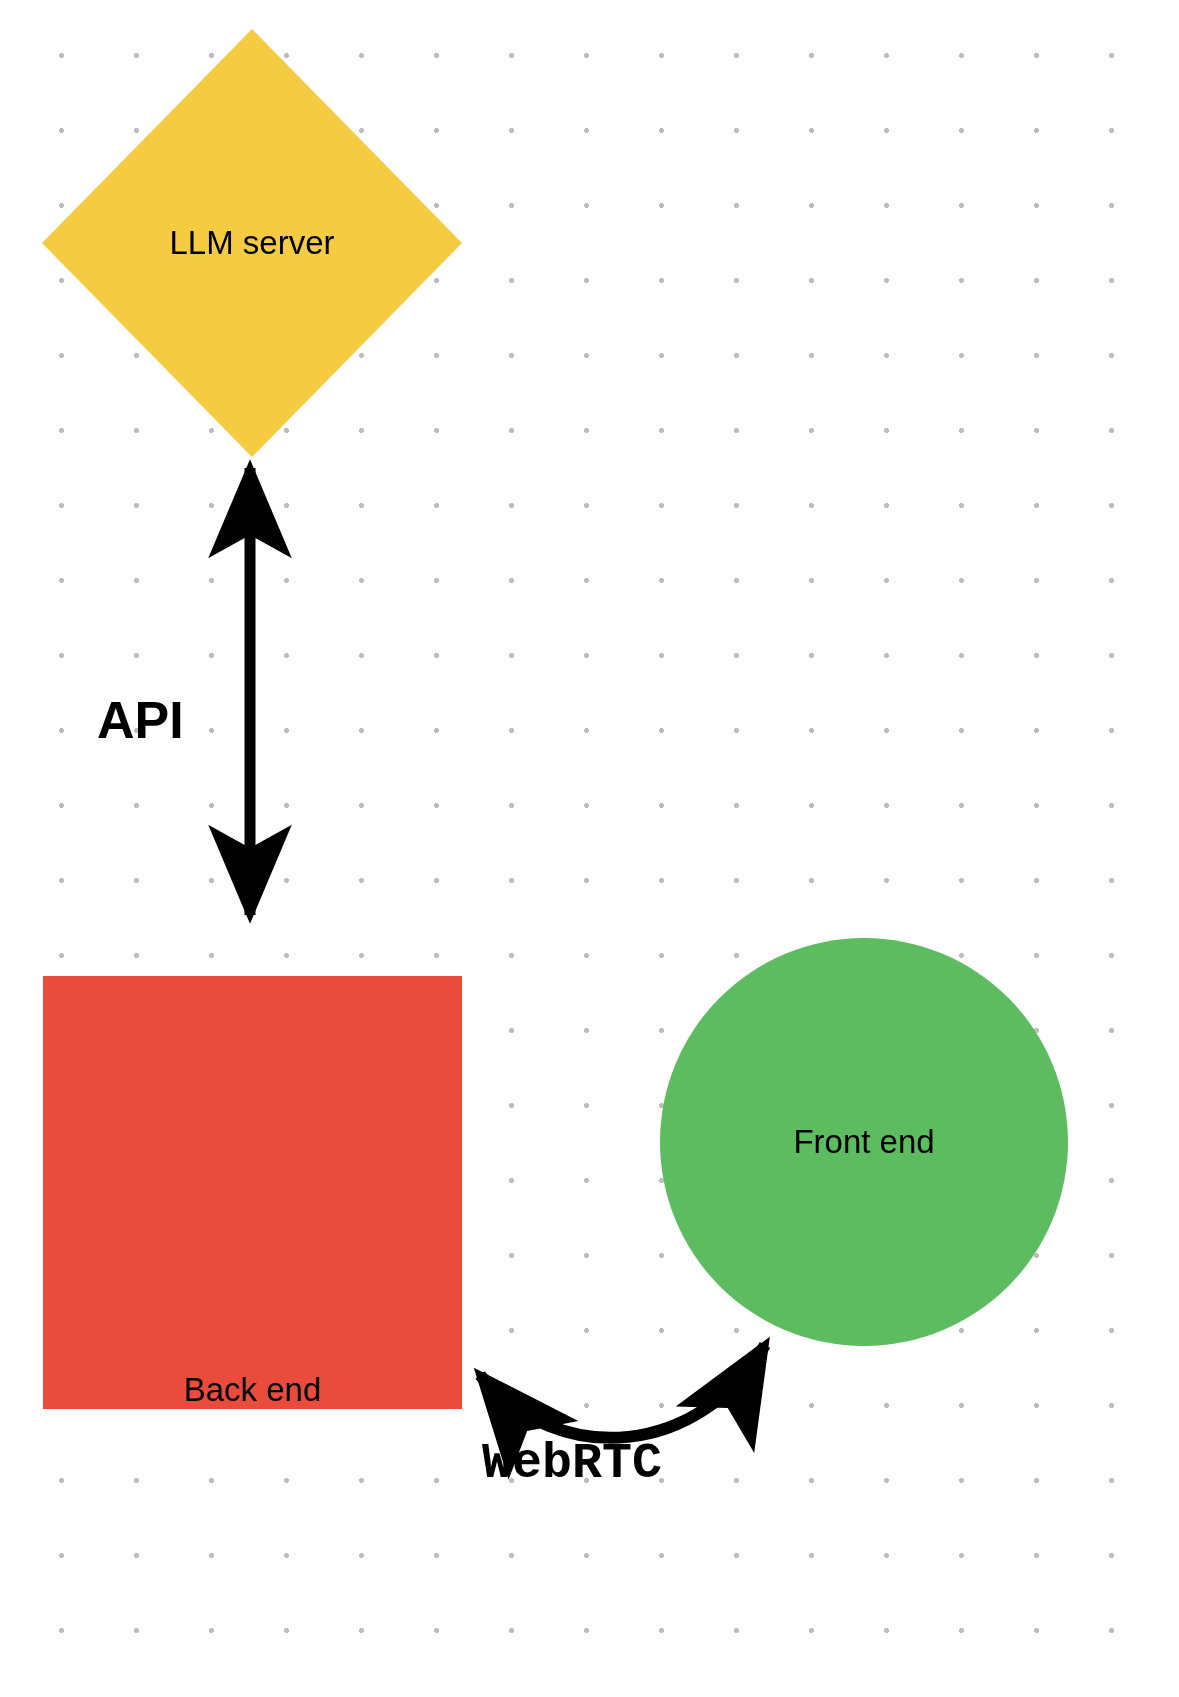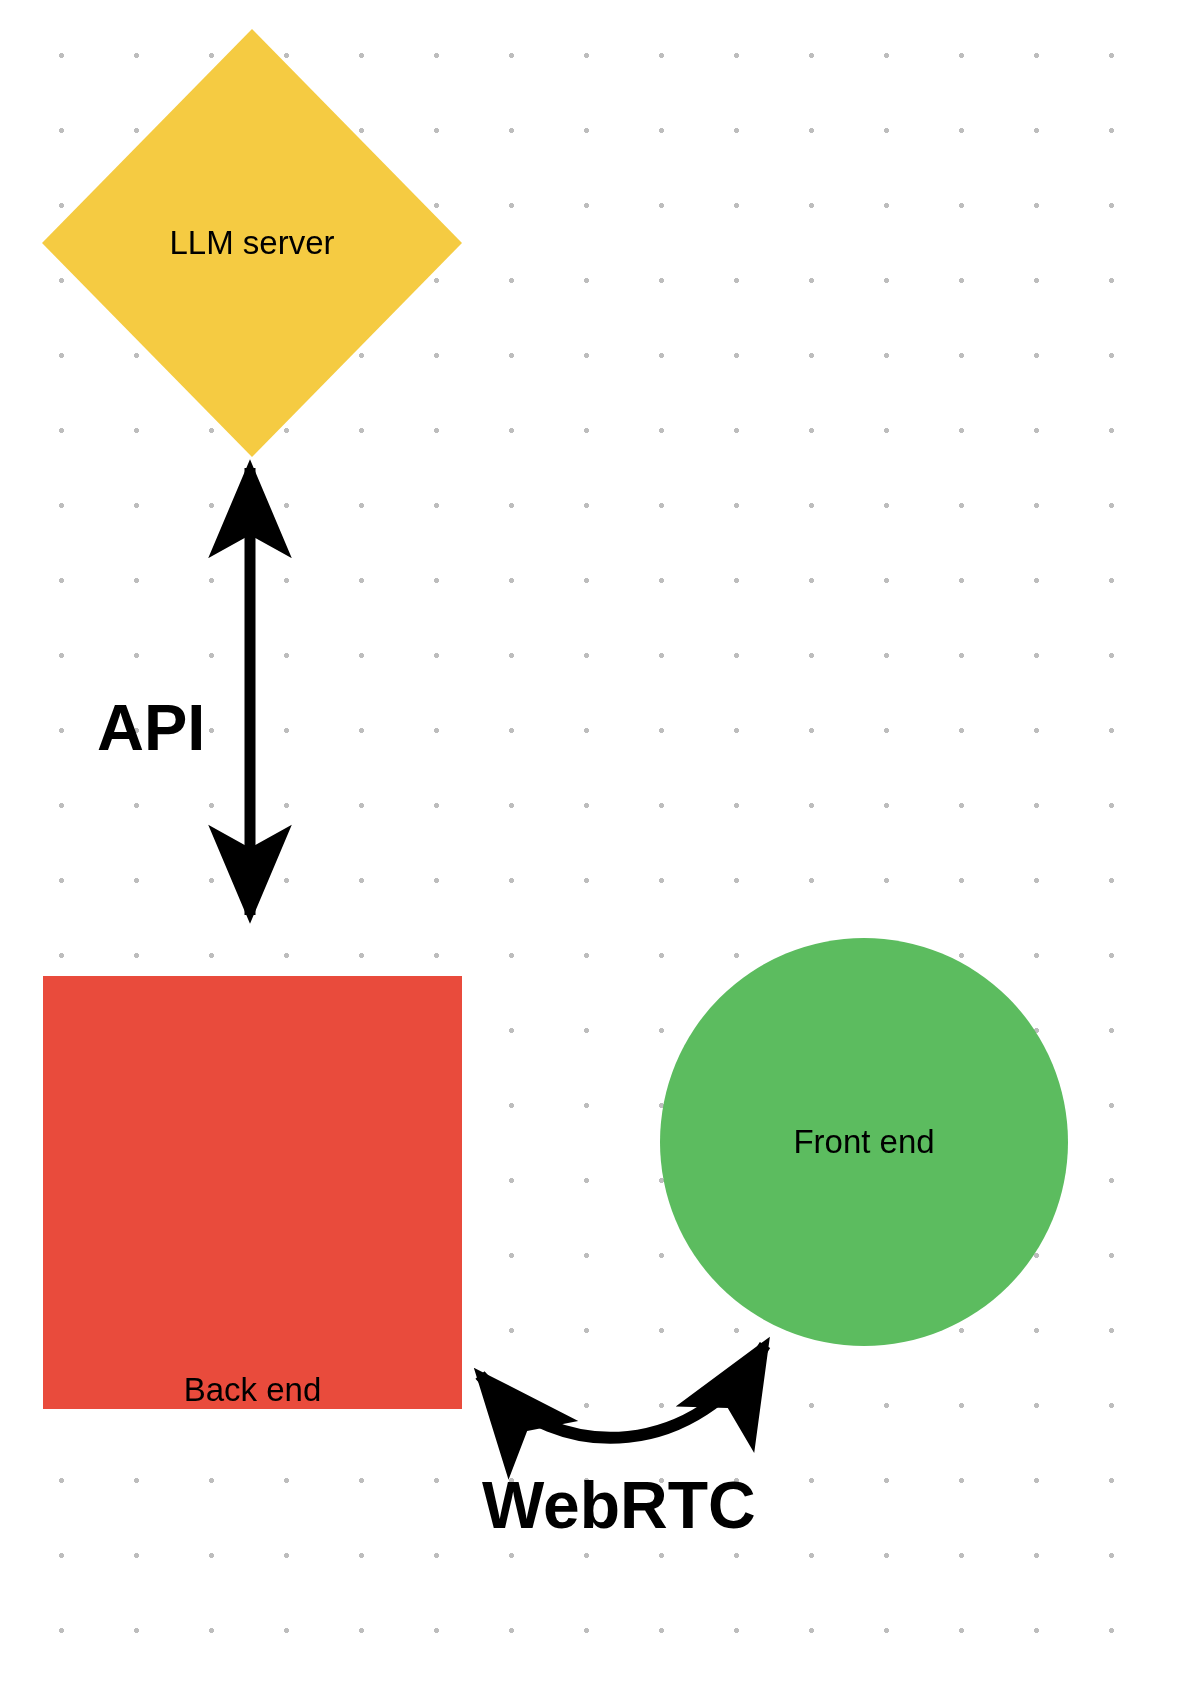--- a/index.html
+++ b/index.html
@@ -95,26 +95,27 @@
   
   .edge-label {
     position: absolute;
     color: #000000;
     font-weight: bold;
     white-space: nowrap;
   }
   #edge-label-api {
     left: 97px;
     top: 690px;
-    font-size: 65px;
+    font-size: 52px;
   }
   #edge-label-webrtc {
     left: 482px;
-    top: 1467px;
-    font-size: 66px;
+    top: 1435px;
+    font-size: 50px;
+    font-family: Liberation Mono, monospace;
   }
 
   svg.edges {
     position: absolute;
     left: 0;
     top: 0;
     width: 1179px;
     height: 1697px;
     overflow: visible;
     pointer-events: none;

